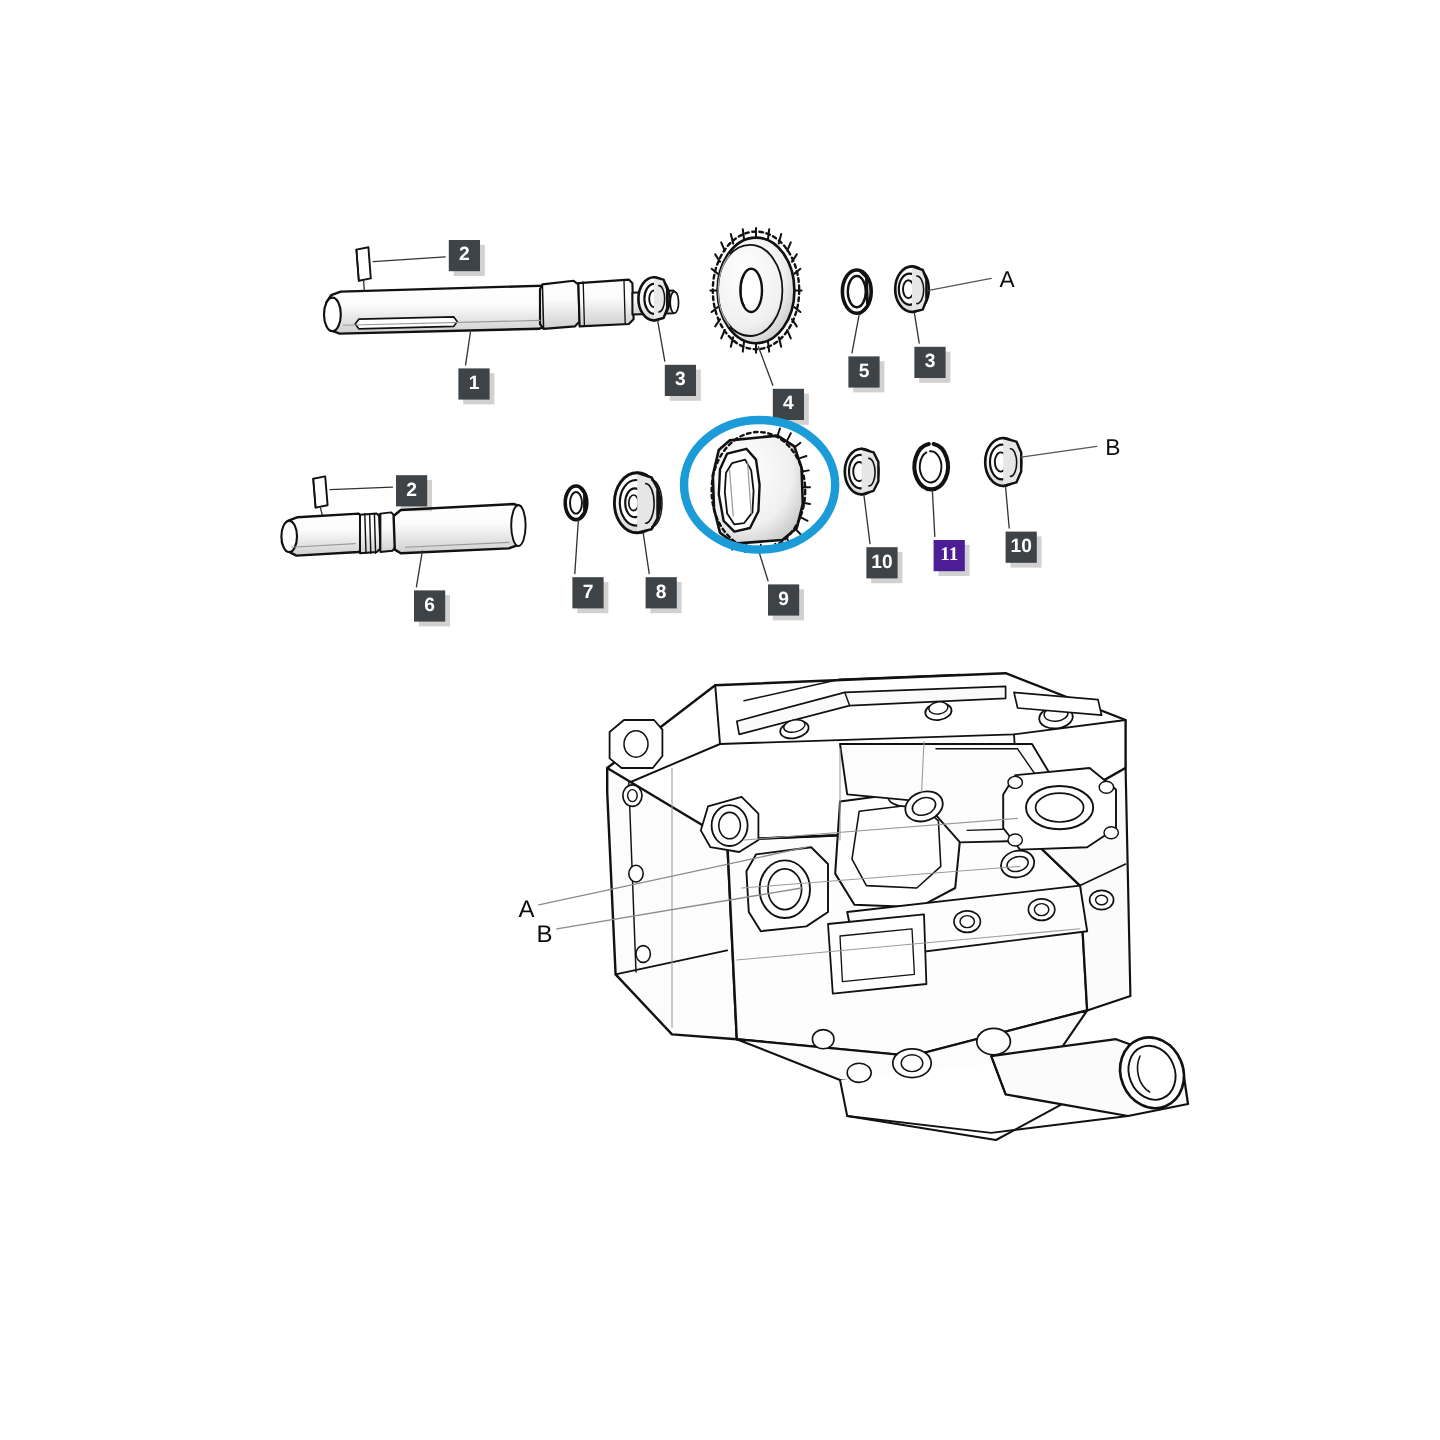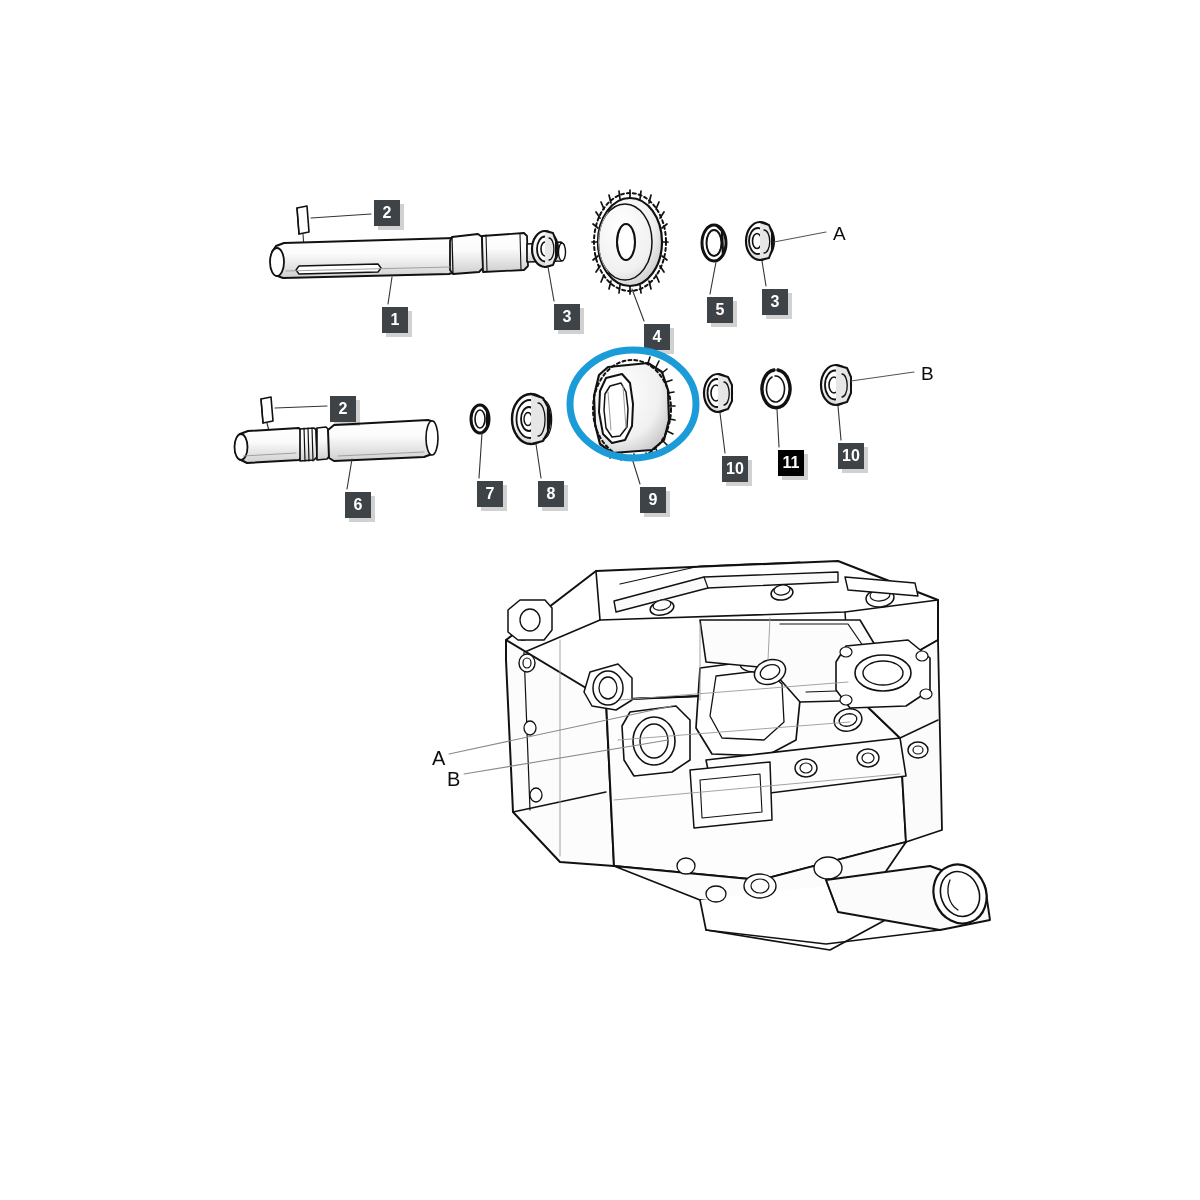--- a/index.html
+++ b/index.html
@@ -417,21 +417,21 @@
   <div class="label-box" style="left: 644px; top: 324px; background: rgb(62, 67, 71); color: rgb(255, 255, 255);">4</div>
   <div class="label-box" style="left: 707px; top: 297px; background: rgb(62, 67, 71); color: rgb(255, 255, 255);">5</div>
   <div class="label-box" style="left: 762px; top: 289px; background: rgb(62, 67, 71); color: rgb(255, 255, 255);">3</div>
 
   <div class="label-box" style="left: 330px; top: 396px; background: rgb(62, 67, 71); color: rgb(255, 255, 255);">2</div>
   <div class="label-box" style="left: 345px; top: 492px; background: rgb(62, 67, 71); color: rgb(255, 255, 255);">6</div>
   <div class="label-box" style="left: 477px; top: 481px; background: rgb(62, 67, 71); color: rgb(255, 255, 255);">7</div>
   <div class="label-box" style="left: 538px; top: 481px; background: rgb(62, 67, 71); color: rgb(255, 255, 255);">8</div>
   <div class="label-box" style="left: 640px; top: 487px; background: rgb(62, 67, 71); color: rgb(255, 255, 255);">9</div>
   <div class="label-box" style="left: 722px; top: 456px; background: rgb(62, 67, 71); color: rgb(255, 255, 255);">10</div>
-  <div class="label-box" style="left: 778px; top: 450px; background: #000000; color: rgb(255, 255, 255);">11</div>
+  <div class="label-box" style="left: 778px; top: 450px; background: #4c1d95; color: rgb(255, 255, 255); font-family: Liberation Serif, serif;">11</div>
   <div class="label-box" style="left: 838px; top: 443px; background: rgb(62, 67, 71); color: rgb(255, 255, 255);">10</div>
 
   <div class="ref-letter" style="left:833px; top:224px;">A</div>
   <div class="ref-letter" style="left:921px; top:364px;">B</div>
 
   <div class="ref-letter-housing" style="left:432px; top:748px;">A</div>
   <div class="ref-letter-housing" style="left:447px; top:769px;">B</div>
 
   <svg class="layer" viewBox="0 0 1200 1200">
     <ellipse id="highlight-ellipse" cx="633" cy="404" rx="63" ry="54" fill="none" stroke="#1b9cd8" stroke-width="7"></ellipse>

